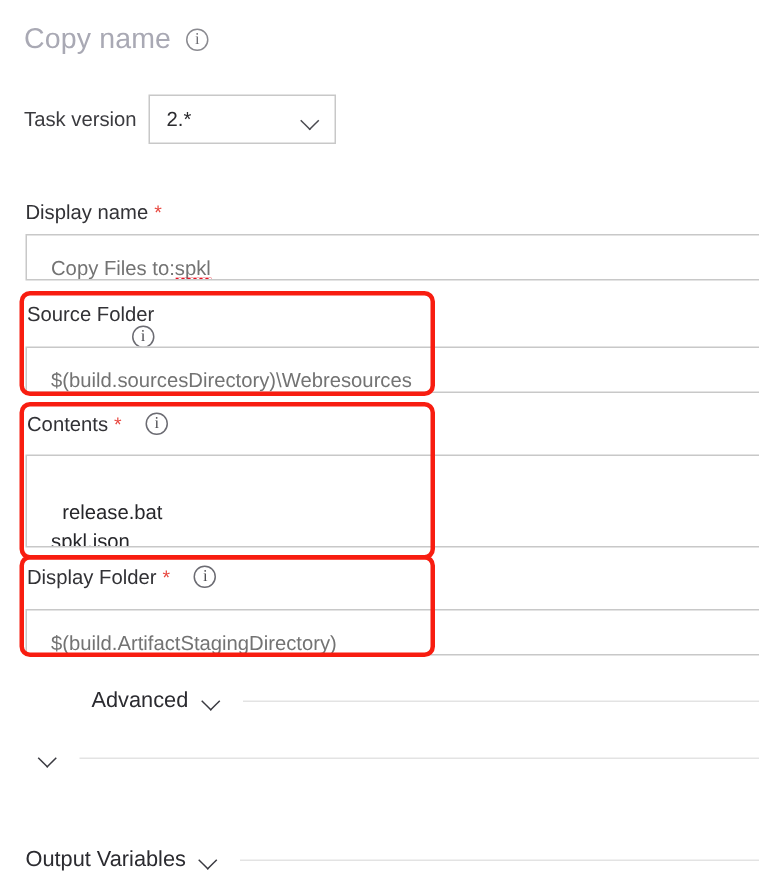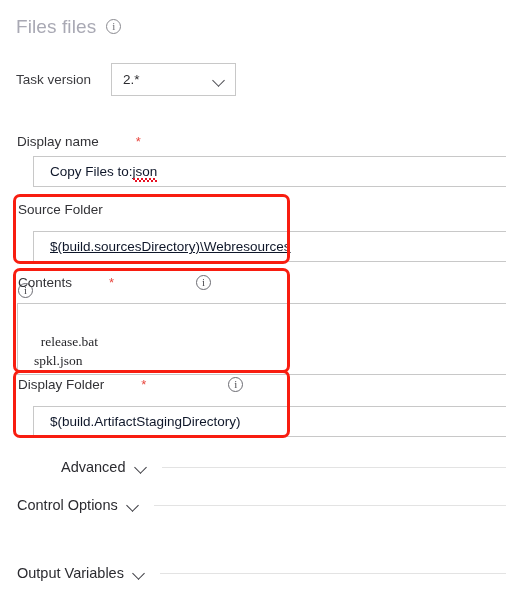--- a/index.html
+++ b/index.html
@@ -61,21 +61,21 @@
   .taskver-row {
     position: absolute;
     left: 16px;
     top: 63px;
     display: flex;
     align-items: center;
   }
   .taskver-label {
     font-size: 13.5px;
     color: #3b3b3f;
-    margin-right: 20px;
+    margin-right: 8px;
   }
   .dropdown {
     width: 125px;
     height: 33px;
     border: 1px solid #c8c8c8;
     box-sizing: border-box;
     background: #fff;
     display: flex;
     align-items: center;
     padding: 0 10px 0 11px;
@@ -104,47 +104,45 @@
     border-bottom: 1.4px solid #4a4a50;
     transform: rotate(45deg);
   }
 
   
   .field-label {
     position: absolute;
     font-size: 13.5px;
     color: #323236;
     display: flex;
-    align-items: flex-start;
+    align-items: flex-end;
     white-space: nowrap;
-    gap: 33px;
   }
   .req-star {
     color: #e8473f;
     font-size: 13px;
     margin-left: 4px;
   }
   .label-info-gap { width: 16px; display: inline-block; }
 
   .field-input {
     position: absolute;
     left: 17px;
     right: -1px;
     height: 31px;
     border: 1px solid #c8c8c8;
     box-sizing: border-box;
     background: #fff;
     display: flex;
-    align-items: center;
+    align-items: flex-end;
     padding-left: 16px;
     font-size: 13.5px;
-    color: #0f172a;
+    color: #737373;
     overflow: hidden;
     white-space: nowrap;
-    margin-left: 16px;
   }
   .field-textarea {
     position: absolute;
     left: 17px;
     right: -1px;
     border: 1px solid #c8c8c8;
     box-sizing: border-box;
     background: #fff;
     padding: 9px 0 0 16px;
     font-size: 13.5px;
@@ -218,58 +216,58 @@
     flex: 1;
     height: 1px;
     background: #e3e3e3;
     margin-left: 14px;
   }
 </style>
 </head>
 <body>
 
 <div class="page-header">
-  <span class="page-title">Files files</span>
+  <span class="page-title">Copy name</span>
   <span class="info-icon light"></span>
 </div>
 
 <div class="taskver-row">
   <span class="taskver-label">Task version</span>
   <div class="dropdown">
     <span class="dropdown-value">2.*</span>
     <span class="chev"></span>
   </div>
 </div>
 
 <div class="field-label" style="left:17px; top:134px;">
   <span>Display name</span>
   <span class="req-star">*</span>
 </div>
 <div class="field-input" style="top:156px;">
   <span>Copy Files to: </span>
-    <span class="spell-error">json</span>
+    <span class="spell-error">spkl</span>
 </div>
 
 <div class="field-label" style="left:18px; top:202px;flex-direction:column;">
   <span>Source Folder</span>
   <span class="label-info-gap"></span>
   <span class="info-icon"></span>
 </div>
-<div class="field-input" style="top:231px;text-decoration:underline;">
+<div class="field-input" style="top:231px;">
   <span>$(build.sourcesDirectory)\Webresources</span>
 </div>
 <div class="annot-box" style="left:13px; top:194px; width:277px; height:70px;"></div>
 
 <div class="field-label" style="left:18px; top:275px;">
   <span>Contents</span>
   <span class="req-star">*</span>
   <span class="label-info-gap"></span>
   <span class="info-icon"></span>
 </div>
-<div class="field-textarea" style="top:303px; height:72px;font-family:Liberation Serif, serif;">
+<div class="field-textarea" style="top:303px; height:62px;">
   <span>release.bat
 spkl.json</span>
 </div>
 <div class="annot-box" style="left:13px; top:268px; width:277px; height:105px;"></div>
 
 <div class="field-label" style="left:18px; top:377px;">
   <span>Display Folder</span>
   <span class="req-star">*</span>
   <span class="label-info-gap"></span>
   <span class="info-icon"></span>
@@ -279,21 +277,20 @@
 </div>
 <div class="annot-box" style="left:13px; top:370px; width:277px; height:68px;"></div>
 
 <div class="collapse-row" style="top:456px;margin-left:44px;">
   <span class="collapse-label">Advanced</span>
   <span class="collapse-chev"></span>
   <span class="collapse-rule"></span>
 </div>
 
 <div class="collapse-row" style="top:494px;">
-  <span class="collapse-label">Control Options</span>
   <span class="collapse-chev"></span>
   <span class="collapse-rule"></span>
 </div>
 
 <div class="collapse-row" style="top:530px;margin-top:32px;">
   <span class="collapse-label">Output Variables</span>
   <span class="collapse-chev"></span>
   <span class="collapse-rule"></span>
 </div>
 

